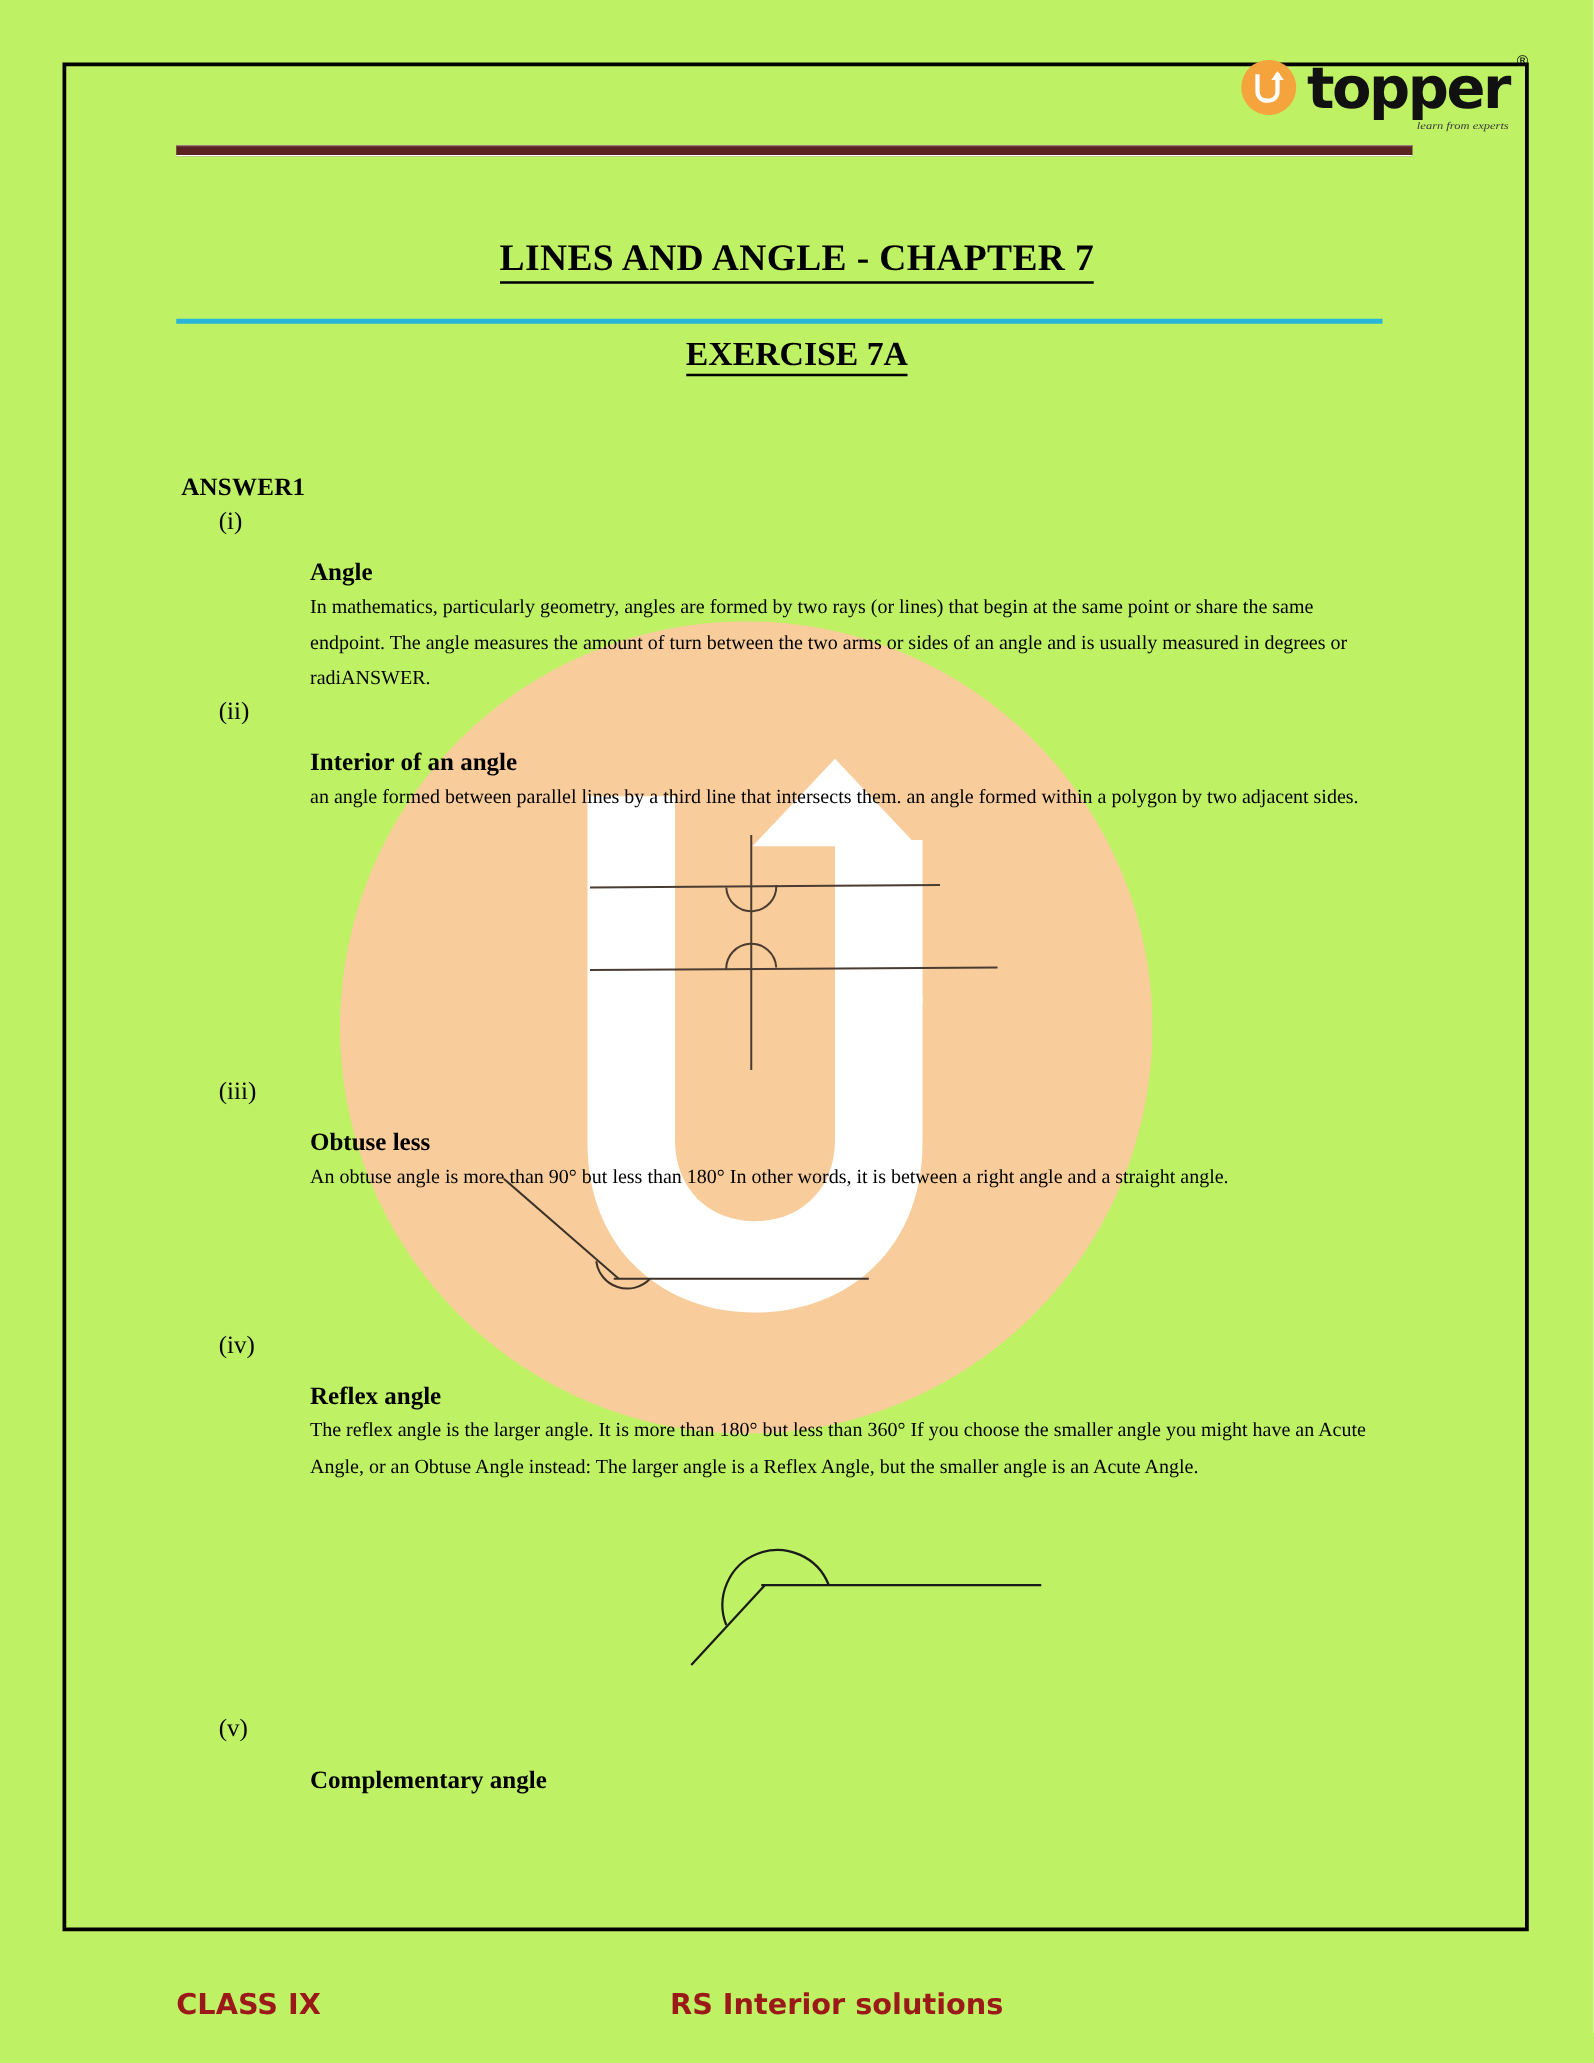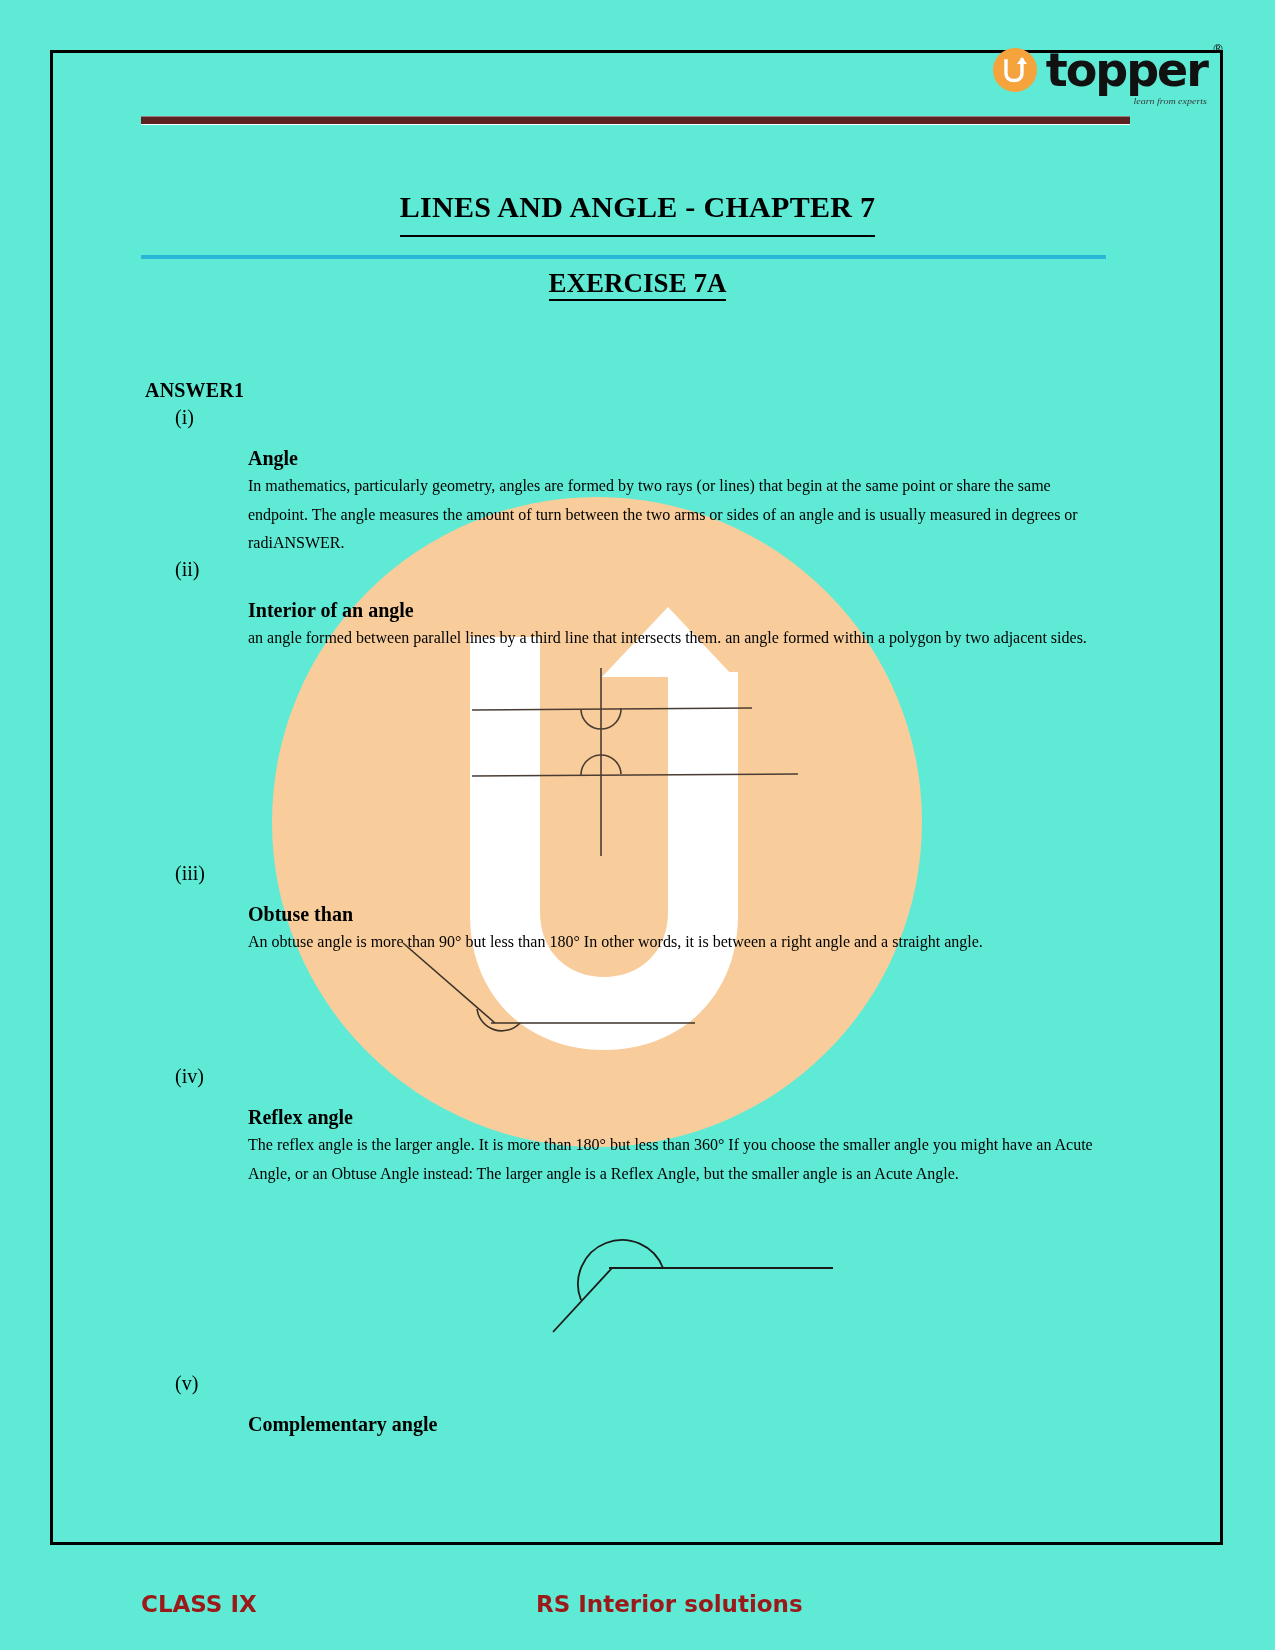--- a/index.html
+++ b/index.html
@@ -8,21 +8,21 @@
     padding: 0;
     background: #ffffff;
   }
   body {
     font-family: "Liberation Serif", "DejaVu Serif", serif;
   }
   .page {
     position: relative;
     width: 1275px;
     height: 1650px;
-    background: #5eead4;
+    background: #bef264;
     overflow: hidden;
   }
   
   .page-frame {
     position: absolute;
     left: 50px;
     top: 50px;
     width: 1173px;
     height: 1495px;
     border: 3px solid #000000;
@@ -109,21 +109,21 @@
     left: 0;
     top: 190px;
     width: 1275px;
     text-align: center;
     font-size: 30px;
     font-weight: bold;
     color: #000000;
     letter-spacing: 0.3px;
     z-index: 2;
   }
-  .doc-title span { border-bottom: 2px solid #000; padding-bottom: 12px; }
+  .doc-title span { border-bottom: 2px solid #000; padding-bottom: 2px; }
 
   .rule-cyan {
     position: absolute;
     left: 141px;
     top: 255px;
     width: 965px;
     height: 4px;
     background: #29b6d8;
     z-index: 2;
   }
@@ -294,21 +294,21 @@
           <path d="M121,50 A20,20 0 0 0 161,48"></path>
           <path d="M121,116 A20,20 0 0 1 161,114"></path>
         </g>
       </svg>
     </div>
 
     <div class="item" style="top:862px;">
       <div class="item-row">
         <div class="item-num">(iii)</div>
         <div class="item-body">
-          <div class="item-title">Obtuse than</div>
+          <div class="item-title">Obtuse less</div>
           <div class="item-text">An obtuse angle is more than 90° but less than 180° In other words, it is between a right angle and a straight angle.</div>
         </div>
       </div>
     </div>
 
     <div class="figure" style="left:395px; top:935px;">
       <svg width="310" height="100" viewBox="0 0 310 100" xmlns="http://www.w3.org/2000/svg">
         <g stroke="#3c3229" stroke-width="1.6" fill="none">
           <line x1="8" y1="8" x2="100" y2="88"></line>
           <line x1="96" y1="88" x2="300" y2="88"></line>

